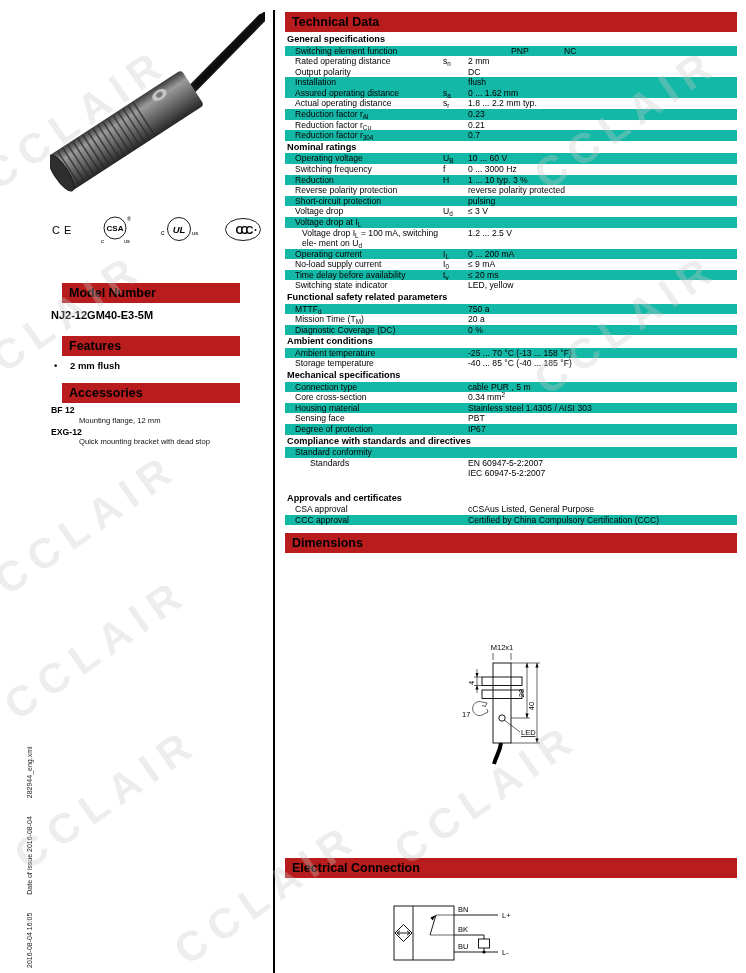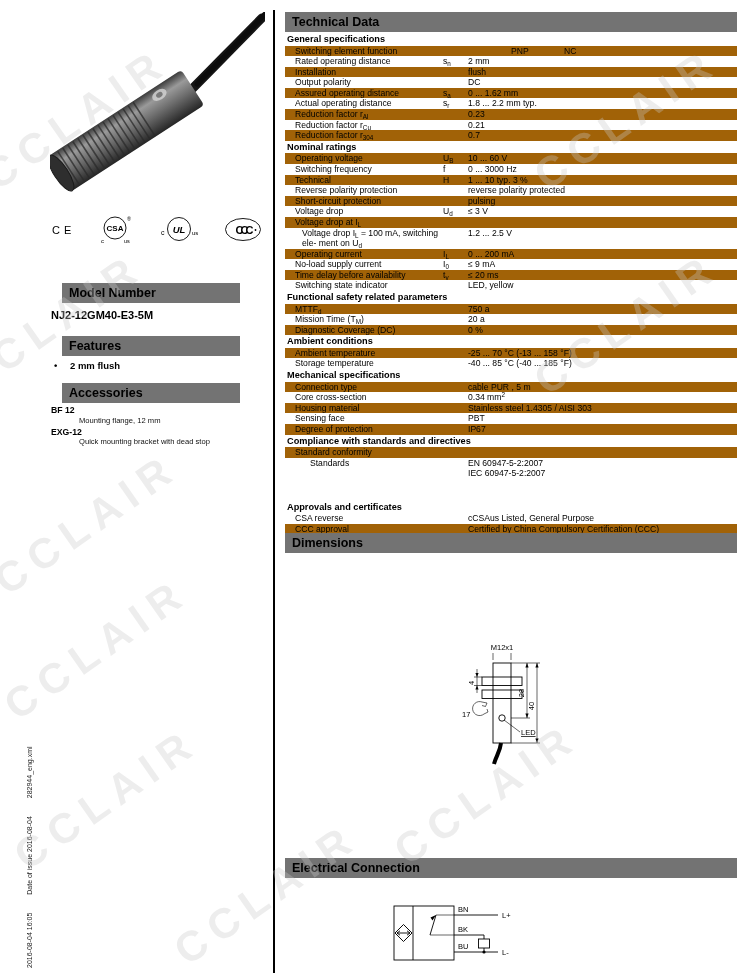--- a/index.html
+++ b/index.html
@@ -4,42 +4,42 @@
 <style>
   html,body{margin:0;padding:0;background:#fff;}
   .page{position:relative;width:746px;height:973px;background:#fff;overflow:hidden;
         font-family:"Liberation Sans","DejaVu Sans",sans-serif;color:#000;}
   
   .wm{position:absolute;z-index:3;pointer-events:none;font-weight:bold;font-size:42px;
       letter-spacing:9px;color:#c9c9c9;opacity:.33;transform:rotate(-35deg);white-space:nowrap;}
   
   .divider{position:absolute;left:273px;top:10px;width:1.5px;height:963px;background:#000;}
   
-  .bar{position:absolute;background:#737373;font-weight:bold;font-size:12.5px;
+  .bar{position:absolute;background:#b91c1c;font-weight:bold;font-size:12.5px;
        line-height:20px;height:20px;padding-left:7px;box-sizing:border-box;}
   
   .left{position:absolute;left:50px;top:0;width:215px;z-index:2;}
   .lbar{position:absolute;left:12px;width:178px;}
   .model-value{position:absolute;left:1px;top:309px;font-weight:bold;font-size:11px;}
   .feature-line{position:absolute;left:1px;top:360px;font-weight:bold;font-size:9.5px;}
   .feature-line .bullet{display:inline-block;width:16px;padding-left:3px;}
   .acc-list{position:absolute;left:1px;top:406px;width:212px;}
   .acc-name{font-weight:bold;font-size:8.7px;line-height:9.5px;}
   .acc-desc{font-size:7.6px;line-height:9px;margin-bottom:3px;color:#111;padding-left:28px;}
   .logos{position:absolute;left:2px;top:210px;width:212px;height:40px;display:flex;
          align-items:center;justify-content:space-between;}
   .ce{font-size:11px;letter-spacing:4px;font-weight:500;}
   
   .right{position:absolute;left:285px;top:0;width:452px;z-index:2;}
   .rbar{position:absolute;left:0;width:452px;}
   .ttable{position:absolute;left:0;top:33px;width:452px;}
   .tgroup{font-weight:bold;font-size:9.2px;height:12.5px;line-height:12.5px;padding-left:2px;}
-  .tgroup.gap{margin-top:22px;}
+  .tgroup.gap{margin-top:13px;}
   .trow{display:flex;align-items:flex-start;min-height:10.6px;font-size:8.6px;line-height:10.6px;}
-  .trow.shade{background:#a16207;justify-content:space-between;}
+  .trow.shade{background:#14b8a6;justify-content:space-between;}
   .tlabel{width:158px;padding-left:10px;box-sizing:border-box;}
   .tlabel.ind1{padding-left:17px;}
   .tlabel.ind2{padding-left:25px;}
   .tsym{width:25px;}
   .tval{flex:1;}
   .tval .v1{display:inline-block;}
   .tval .v1.w2{min-width:53px;margin-left:43px;}
   sub{font-size:6.3px;vertical-align:-1.5px;line-height:0;}
   sup{font-size:6.3px;vertical-align:3px;line-height:0;}
   
@@ -163,29 +163,29 @@
         <div class="trow shade">
           <div class="tlabel">Switching element function</div>
           <div class="tsym"></div>
           <div class="tval"><span class="v1 w2">PNP</span><span>NC</span></div>
         </div>
         <div class="trow">
           <div class="tlabel">Rated operating distance</div>
           <div class="tsym">s<sub>n</sub></div>
           <div class="tval"><span class="v1">2 mm</span></div>
         </div>
+        <div class="trow">
+          <div class="tlabel">Output polarity</div>
+          <div class="tsym"></div>
+          <div class="tval"><span class="v1">DC</span></div>
+        </div>
         <div class="trow shade">
           <div class="tlabel">Installation</div>
           <div class="tsym"></div>
           <div class="tval"><span class="v1">flush</span></div>
-        </div>
-        <div class="trow">
-          <div class="tlabel">Output polarity</div>
-          <div class="tsym"></div>
-          <div class="tval"><span class="v1">DC</span></div>
         </div>
         <div class="trow shade">
           <div class="tlabel">Assured operating distance</div>
           <div class="tsym">s<sub>a</sub></div>
           <div class="tval"><span class="v1">0 ... 1.62 mm</span></div>
         </div>
         <div class="trow">
           <div class="tlabel">Actual operating distance</div>
           <div class="tsym">s<sub>r</sub></div>
           <div class="tval"><span class="v1">1.8 ... 2.2 mm typ.</span></div>
@@ -210,21 +210,21 @@
           <div class="tlabel">Operating voltage</div>
           <div class="tsym">U<sub>B</sub></div>
           <div class="tval"><span class="v1">10 ... 60 V</span></div>
         </div>
         <div class="trow">
           <div class="tlabel">Switching frequency</div>
           <div class="tsym">f</div>
           <div class="tval"><span class="v1">0 ... 3000 Hz</span></div>
         </div>
         <div class="trow shade">
-          <div class="tlabel">Technical</div>
+          <div class="tlabel">Reduction</div>
           <div class="tsym">H</div>
           <div class="tval"><span class="v1">1 ... 10  typ. 3  %</span></div>
         </div>
         <div class="trow">
           <div class="tlabel">Reverse polarity protection</div>
           <div class="tsym"></div>
           <div class="tval"><span class="v1">reverse polarity protected</span></div>
         </div>
         <div class="trow shade">
           <div class="tlabel">Short-circuit protection</div>
@@ -325,21 +325,21 @@
           <div class="tsym"></div>
           <div class="tval"></div>
         </div>
         <div class="trow">
           <div class="tlabel ind2">Standards</div>
           <div class="tsym"></div>
           <div class="tval"><span class="v1">EN 60947-5-2:2007<br>IEC 60947-5-2:2007</span></div>
         </div>
         <div class="tgroup gap">Approvals and certificates</div>
         <div class="trow">
-          <div class="tlabel">CSA reverse</div>
+          <div class="tlabel">CSA approval</div>
           <div class="tsym"></div>
           <div class="tval"><span class="v1">cCSAus Listed, General Purpose</span></div>
         </div>
         <div class="trow shade">
           <div class="tlabel">CCC approval</div>
           <div class="tsym"></div>
           <div class="tval"><span class="v1">Certified by China Compulsory Certification (CCC)</span></div>
         </div>
       </div>
 

